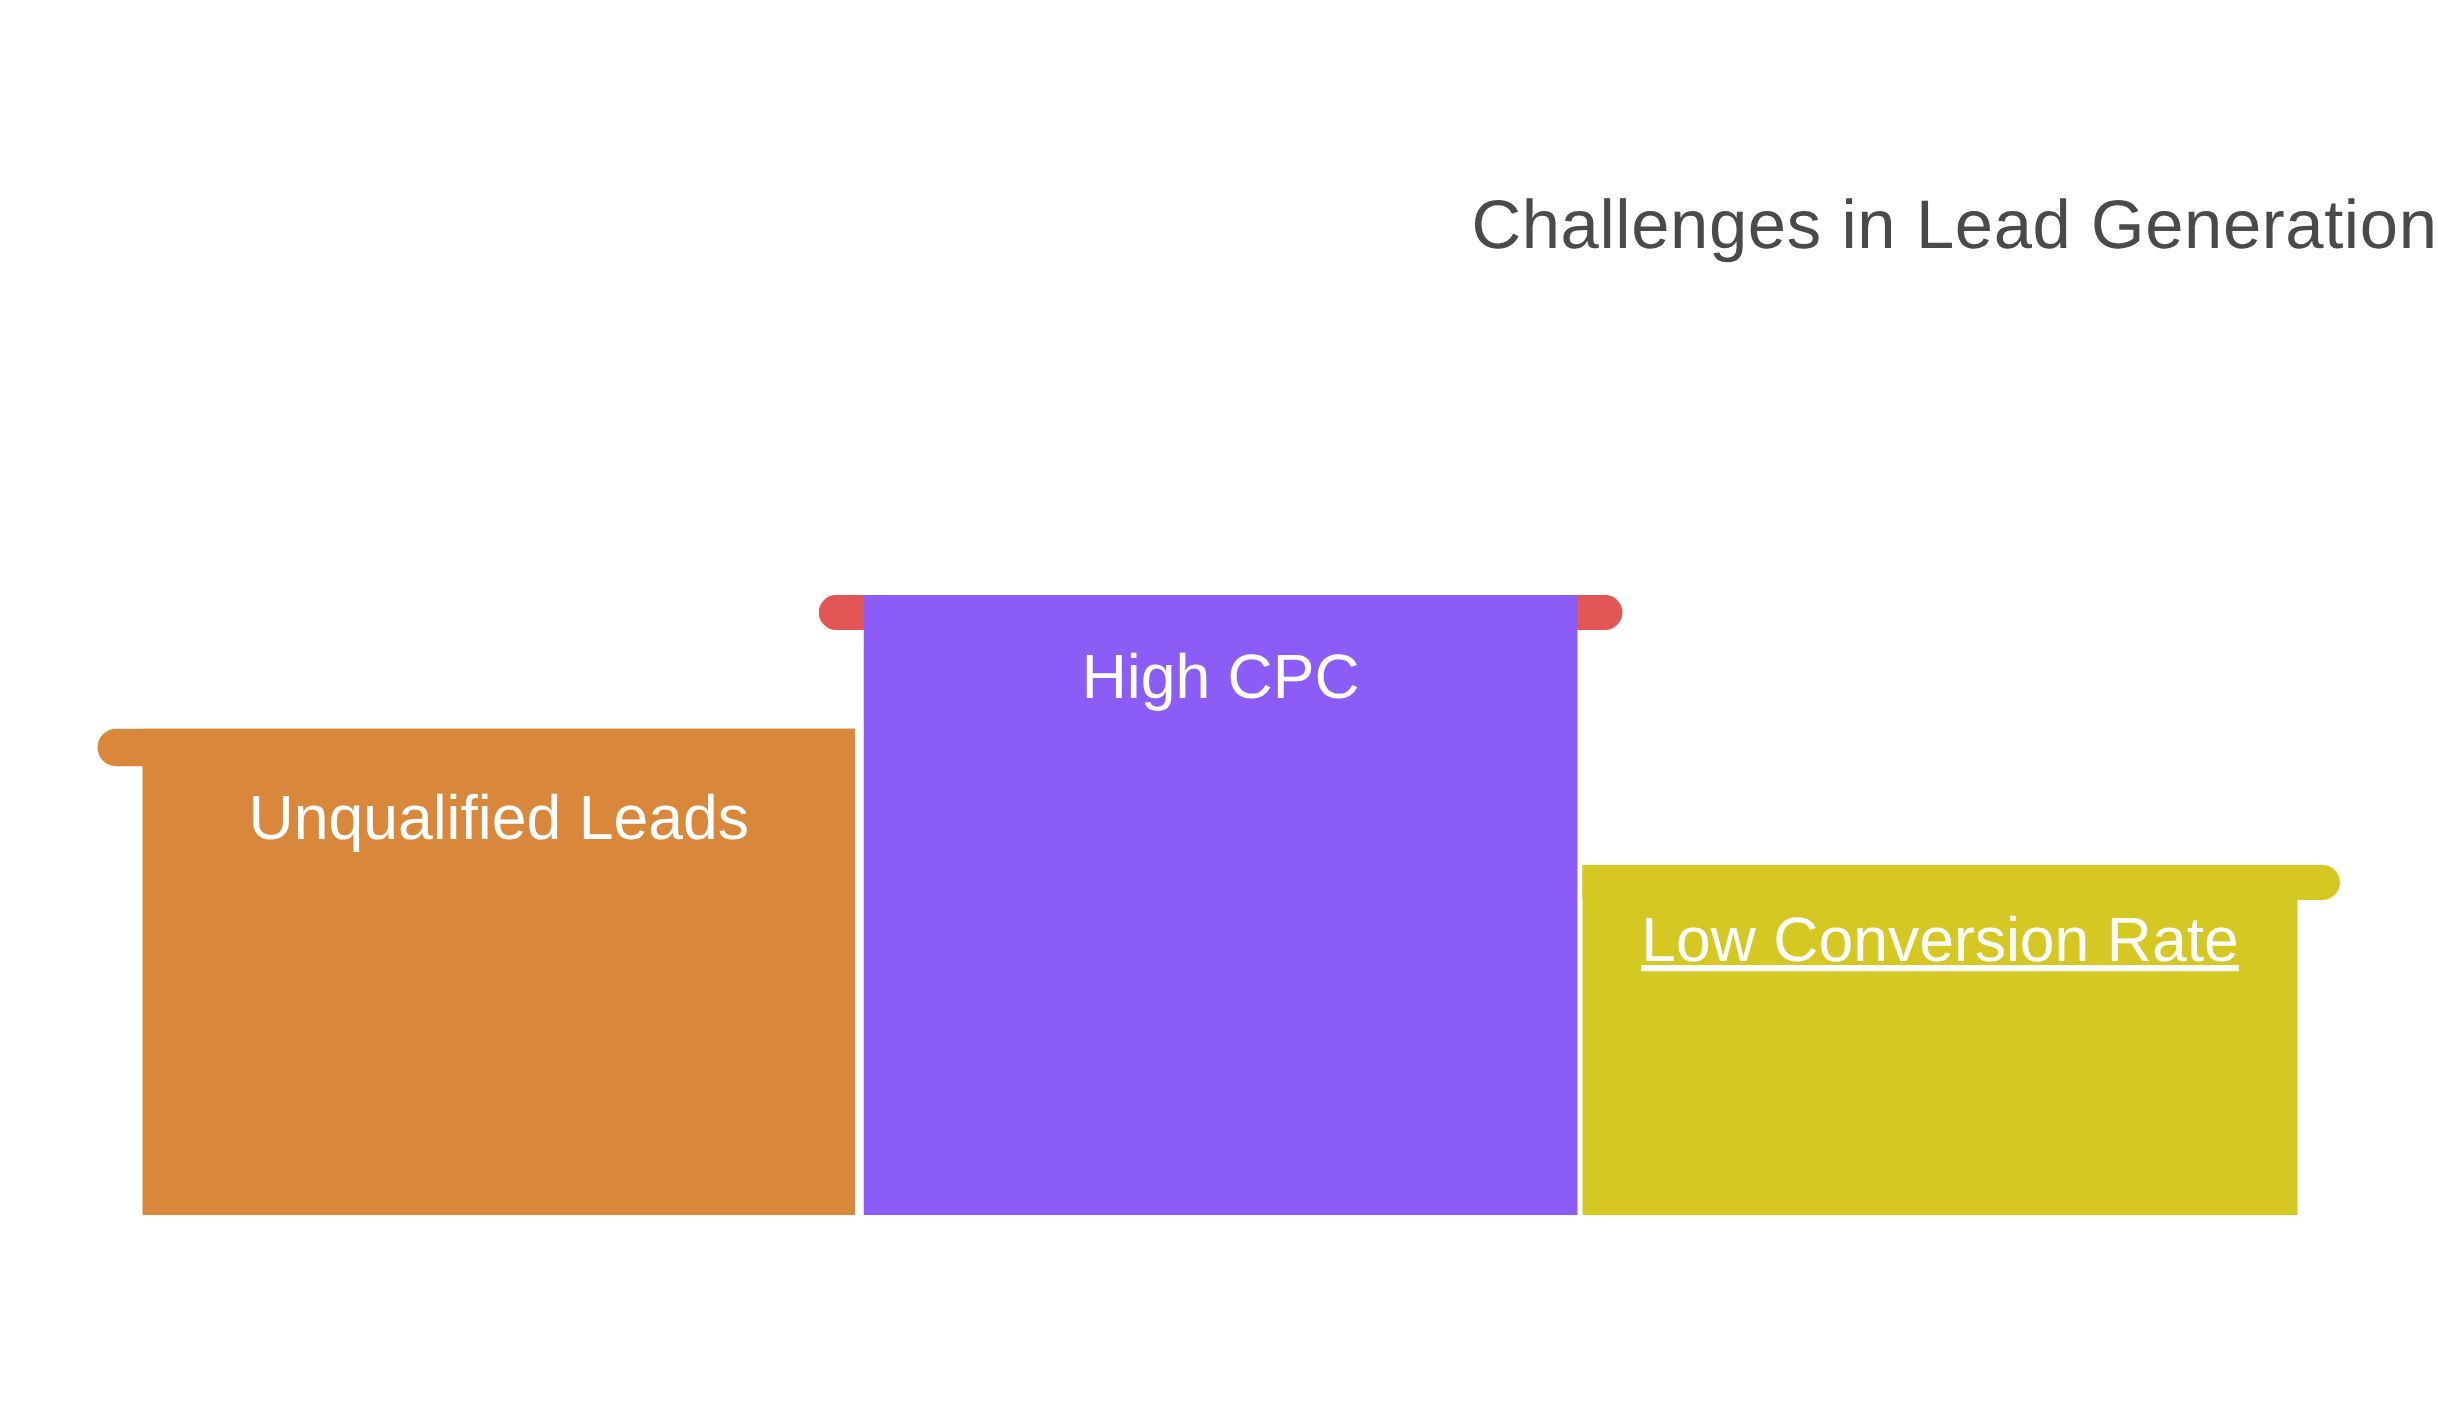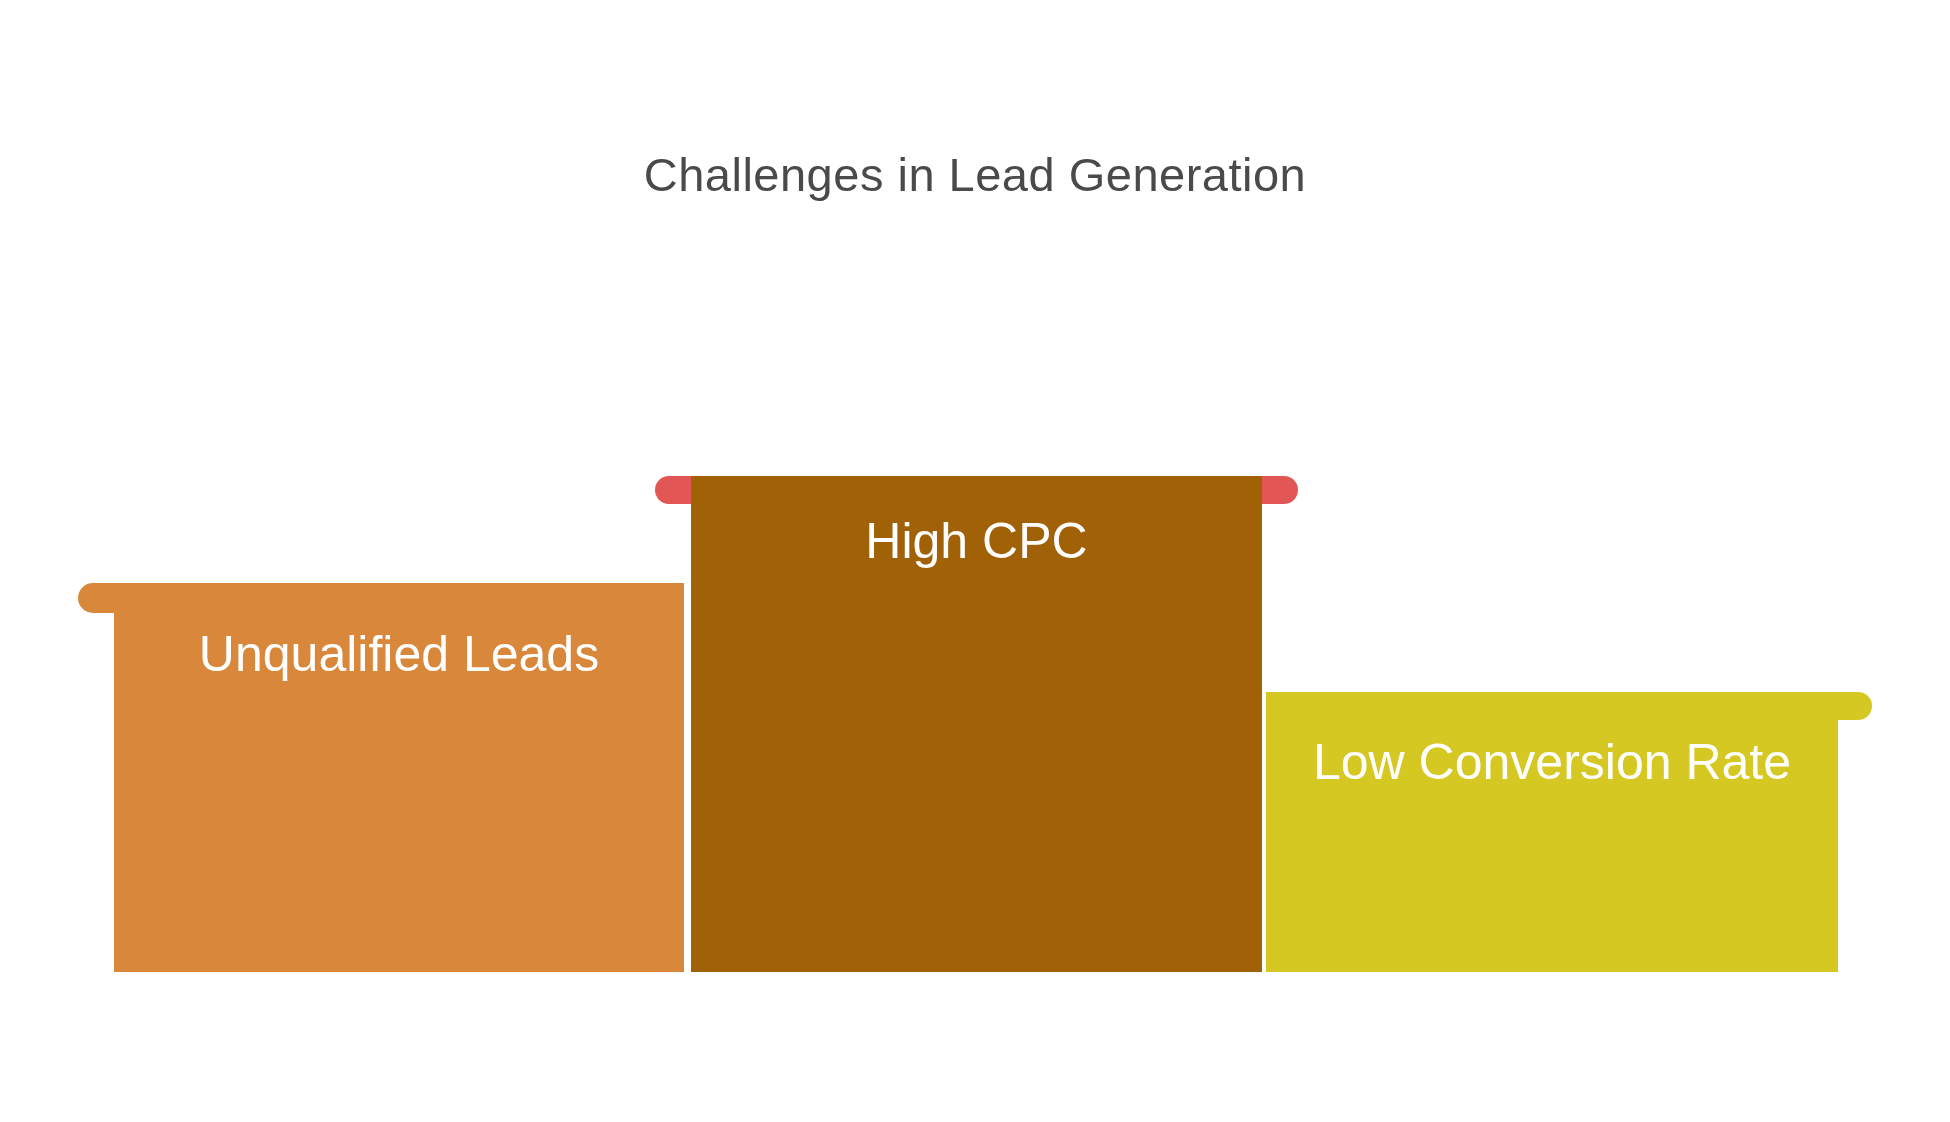--- a/index.html
+++ b/index.html
@@ -13,22 +13,22 @@
     height: 1122px;
     background: #ffffff;
     overflow: hidden;
     font-family: "Liberation Sans", sans-serif;
   }
   .chart-title {
     position: absolute;
     top: 147px;
     left: 0;
     width: 100%;
-    text-align: center;
-    font-size: 47px;
+    text-align: right;
+    font-size: 55px;
     font-weight: 400;
     letter-spacing: 0.5px;
     color: #4a4a4a;
   }
   .bar {
     position: absolute;
   }
   .bar .cap {
     position: absolute;
     top: 0;
@@ -59,39 +59,39 @@
   
   .bar-2 { left: 655px; top: 476px; width: 643px; height: 496px; }
   .bar-2 .cap  { height: 28px; border-radius: 15px; }
   .bar-2 .body { left: 36px; right: 36px; }
   .bar-2 .label { padding-top: 33px; }
 
   
   .bar-3 { left: 1266px; top: 692px; width: 606px; height: 280px; }
   .bar-3 .cap  { height: 28px; border-radius: 0 15px 15px 0; }
   .bar-3 .body { left: 0; right: 34px; }
-  .bar-3 .label { padding-top: 38px; }
+  .bar-3 .label { padding-top: 28px; text-decoration: underline; }
 </style>
 </head>
 <body>
 
 <div class="canvas">
 
   <div class="chart-title" style="color: rgb(74, 74, 74);">Challenges in Lead Generation</div>
 
   <div class="bar bar-1">
     <div class="cap" style="background-color: rgb(216, 135, 59);"></div>
     <div class="body" style="background-color: rgb(216, 135, 59);">
       <div class="label" style="color: rgb(255, 255, 255);">Unqualified Leads</div>
     </div>
   </div>
 
   <div class="bar bar-2">
     <div class="cap" style="background-color: rgb(226, 87, 85);"></div>
-    <div class="body" style="background-color: #a16207;">
+    <div class="body" style="background-color: #8b5cf6;">
       <div class="label" style="color: rgb(255, 255, 255);">High CPC</div>
     </div>
   </div>
 
   <div class="bar bar-3">
     <div class="cap" style="background-color: rgb(214, 200, 34);"></div>
     <div class="body" style="background-color: rgb(214, 200, 34);">
       <div class="label" style="color: rgb(255, 255, 255);">Low Conversion Rate</div>
     </div>
   </div>

